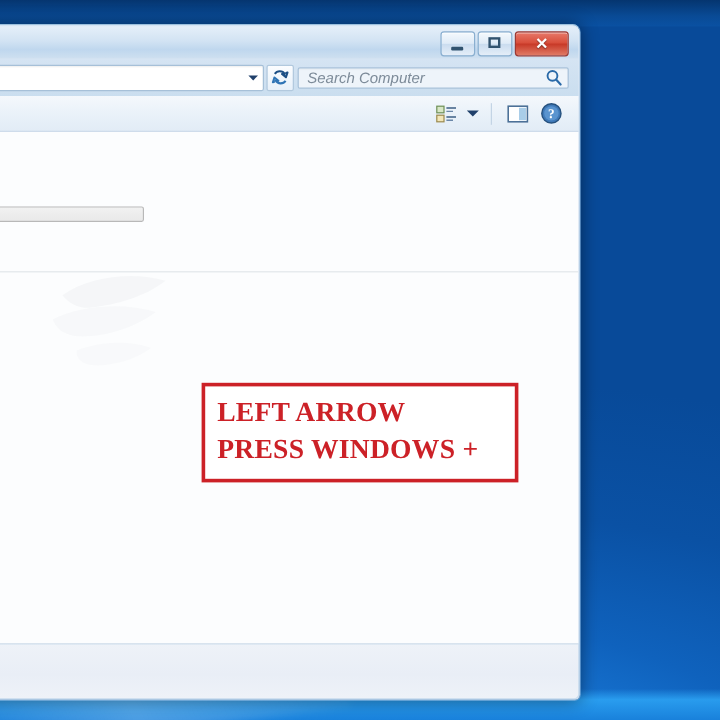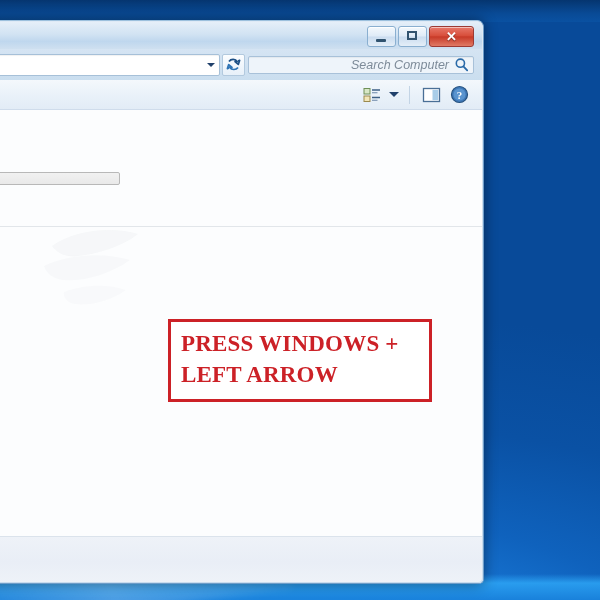--- a/index.html
+++ b/index.html
@@ -198,21 +198,20 @@
   #search-box {
     flex: 1;
     height: 18px;
     background: #eef4fa;
     border: 1px solid #a8c1d9;
     border-radius: 2px;
     display: flex;
     align-items: center;
     box-sizing: border-box;
     box-shadow: inset 0 1px 1px rgba(0,0,0,0.05);
-    text-align: right;
   }
   #search-placeholder {
     flex: 1;
     font-size: 12.5px;
     font-style: italic;
     color: #7d8b99;
     padding-left: 7px;
     white-space: nowrap;
   }
   #search-icon-wrap {
@@ -470,21 +469,21 @@
         <div id="drive-label">D:)</div>
         <div id="drive-capacity-bar">
           <div id="drive-capacity-fill" style="width:0%"></div>
         </div>
         <div id="drive-space">of 151 GB</div>
       </div>
     </div>
     <div id="group-separator"></div>
 
     <div id="annotation-box">
+      <div class="ann-line">LEFT ARROW</div>
       <div class="ann-line">PRESS WINDOWS +</div>
-      <div class="ann-line">LEFT ARROW</div>
     </div>
   </div>
 
   <div id="status-bar">
     <div id="status-text"></div>
   </div>
 </div>
 
 </body></html>

